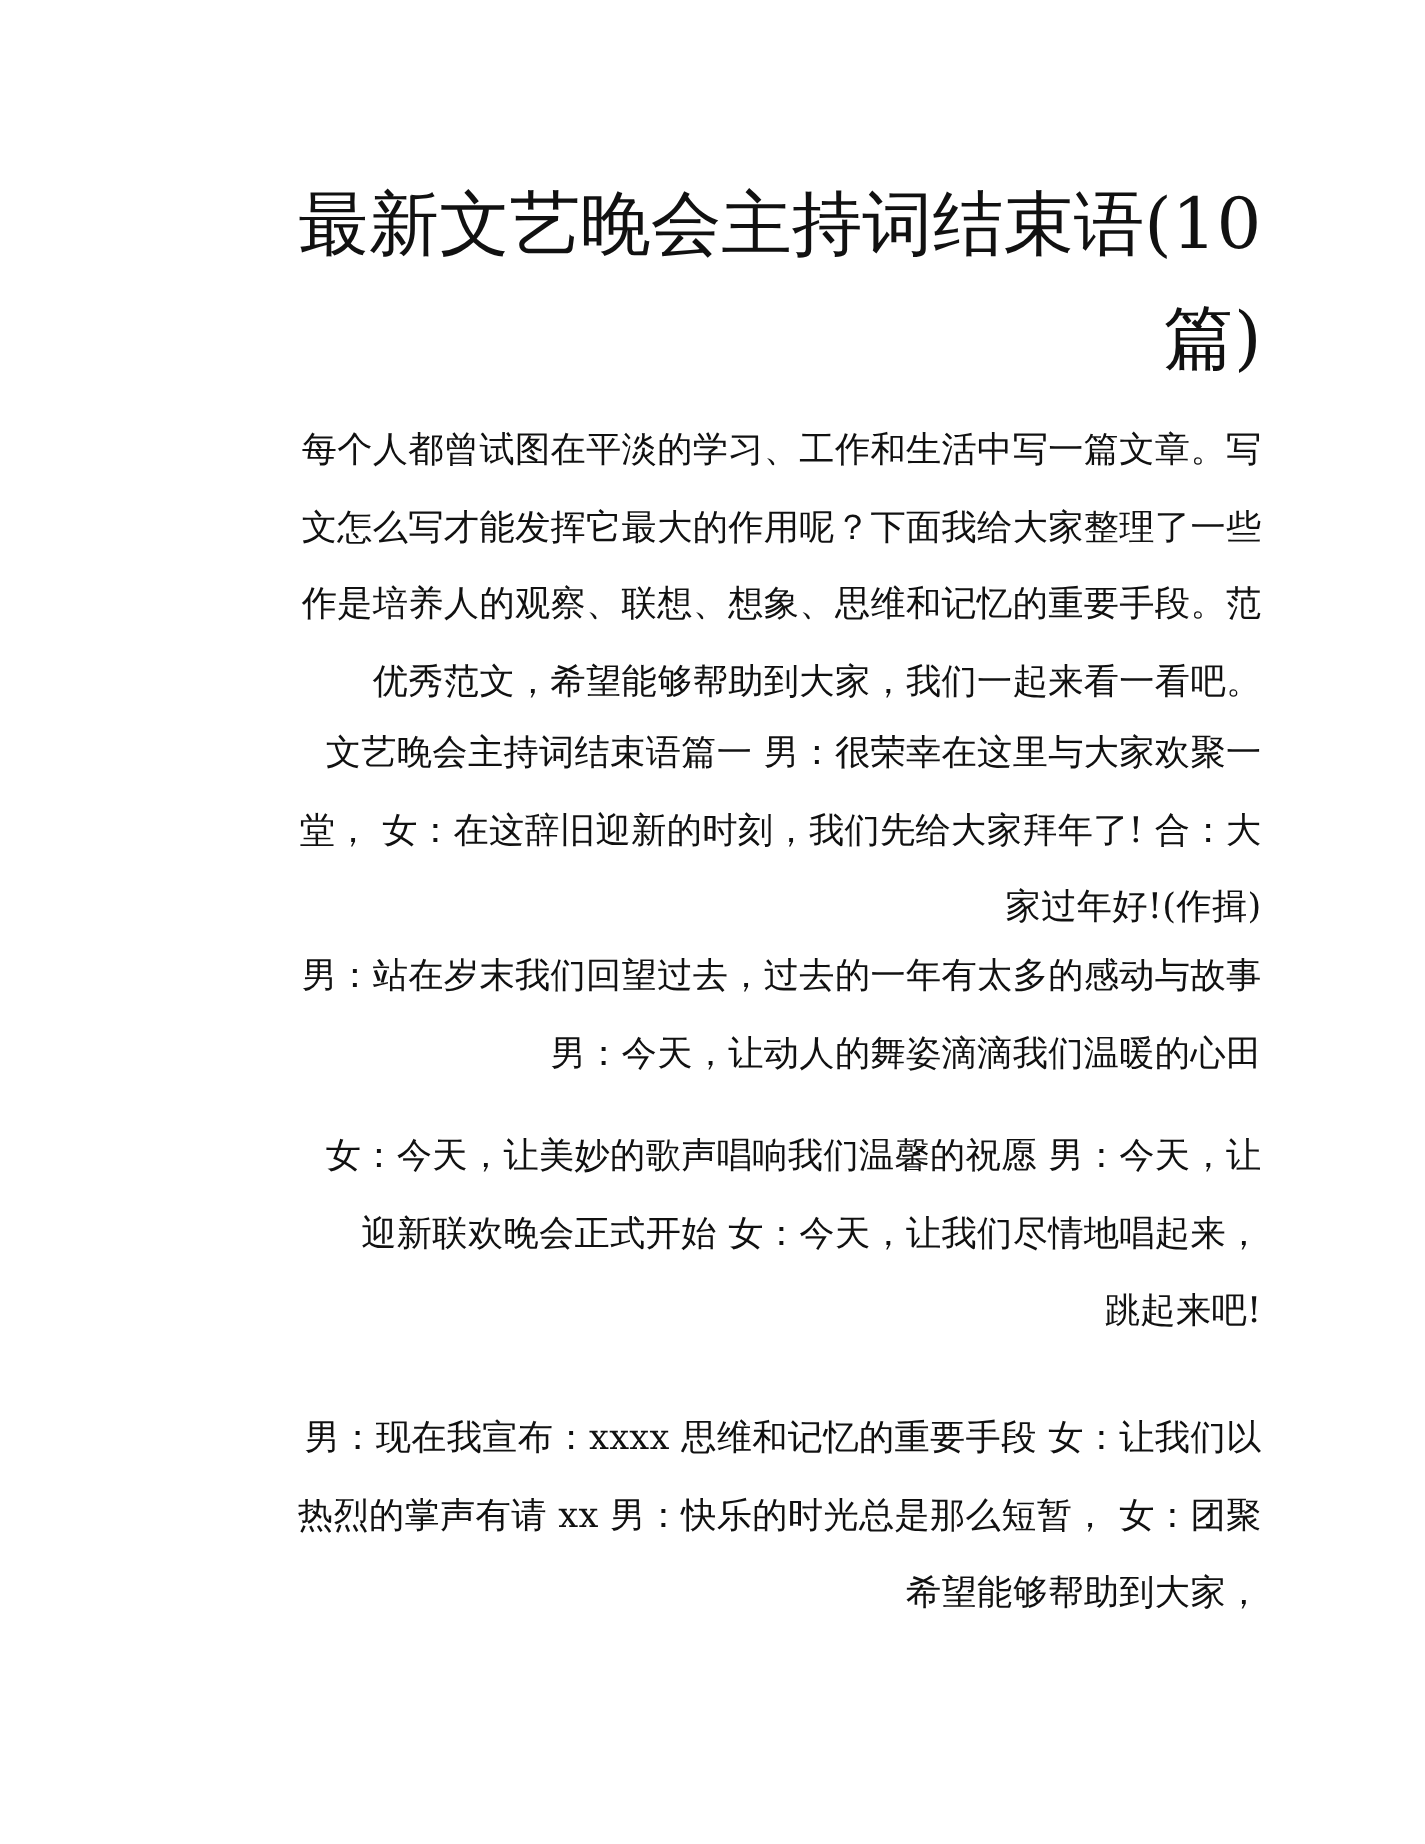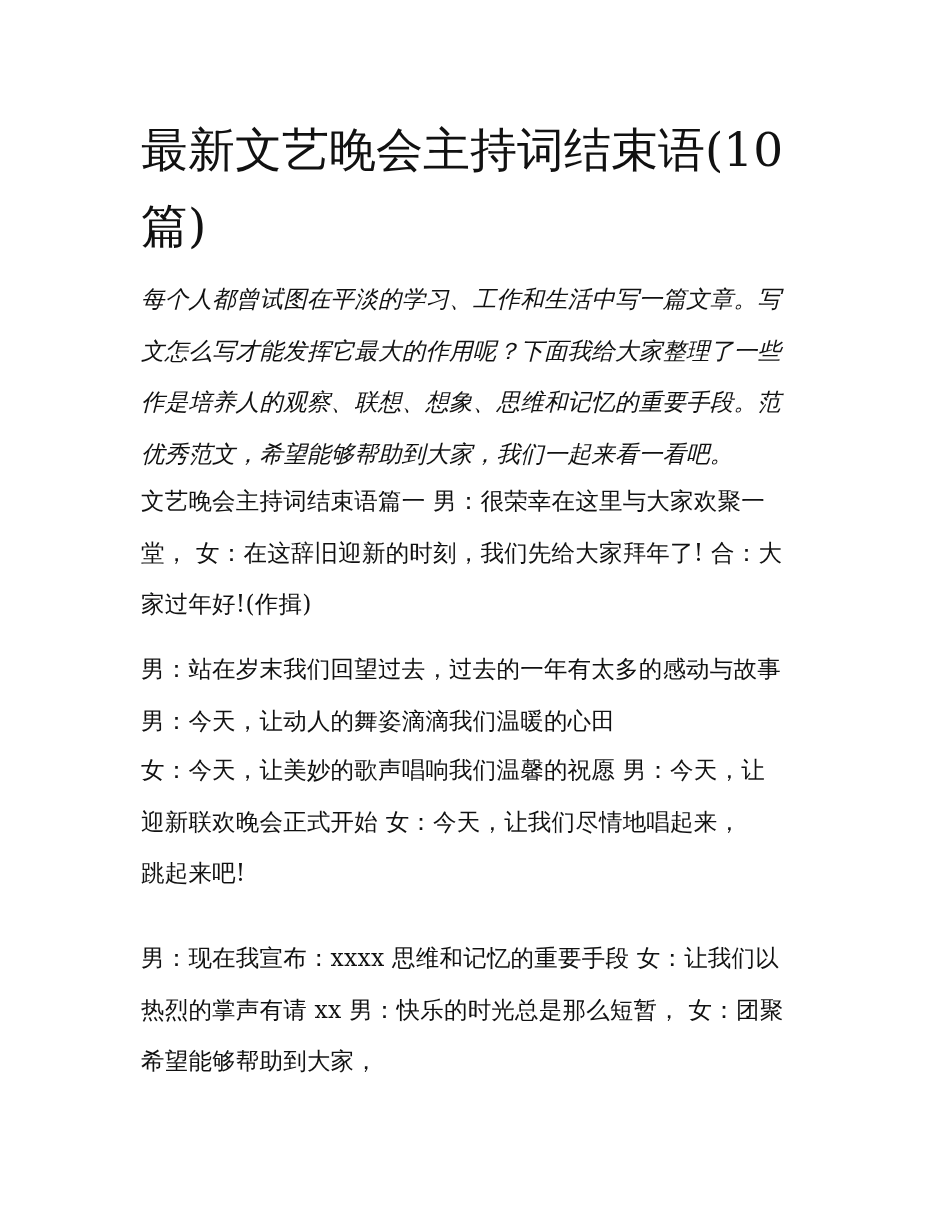--- a/index.html
+++ b/index.html
@@ -14,20 +14,21 @@
     overflow: hidden;
     font-family: "DejaVu Serif", "Liberation Serif", serif;
     color: #111111;
   }
   .page {
     position: absolute;
     left: 0; top: 0;
     width: 950px;
     height: 1229px;
     background: #ffffff;
+    text-align: right;
   }
   .title {
     position: absolute;
     left: 141px;
     top: 112px;
     width: 700px;
     margin: 0;
     font-size: 47px;
     line-height: 76px;
     font-weight: normal;
@@ -49,34 +50,34 @@
   }
 </style>
 </head>
 <body>
 
 <div class="page">
 
   <h1 class="title">最新文艺晚会主持词结束语(10
 篇)</h1>
 
-  <div class="body-block" style="top:274px;font-style:italic;">
+  <div class="body-block" style="top:274px;">
     <span class="line">每个人都曾试图在平淡的学习、工作和生活中写一篇文章。写</span>
     <span class="line">文怎么写才能发挥它最大的作用呢？下面我给大家整理了一些</span>
     <span class="line">作是培养人的观察、联想、想象、思维和记忆的重要手段。范</span>
     <span class="line">优秀范文，希望能够帮助到大家，我们一起来看一看吧。</span>
   </div>
 
   <div class="body-block" style="top:476px;">
     <span class="line">文艺晚会主持词结束语篇一 男：很荣幸在这里与大家欢聚一</span>
     <span class="line">堂， 女：在这辞旧迎新的时刻，我们先给大家拜年了! 合：大</span>
     <span class="line">家过年好!(作揖)</span>
   </div>
 
-  <div class="body-block" style="top:644px;">
+  <div class="body-block" style="top:625px;">
     <span class="line">男：站在岁末我们回望过去，过去的一年有太多的感动与故事</span>
     <span class="line">男：今天，让动人的舞姿滴滴我们温暖的心田</span>
   </div>
 
   <div class="body-block" style="top:745px;">
     <span class="line">女：今天，让美妙的歌声唱响我们温馨的祝愿 男：今天，让</span>
     <span class="line">迎新联欢晚会正式开始 女：今天，让我们尽情地唱起来，</span>
     <span class="line">跳起来吧!</span>
   </div>
 

